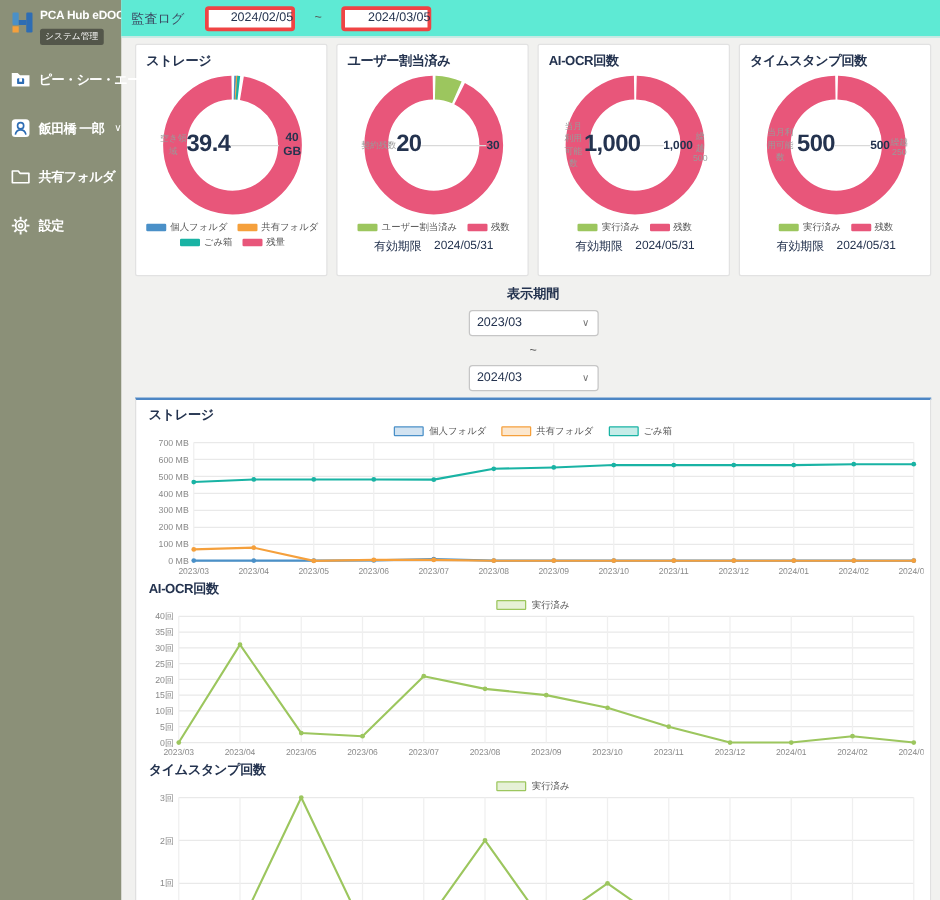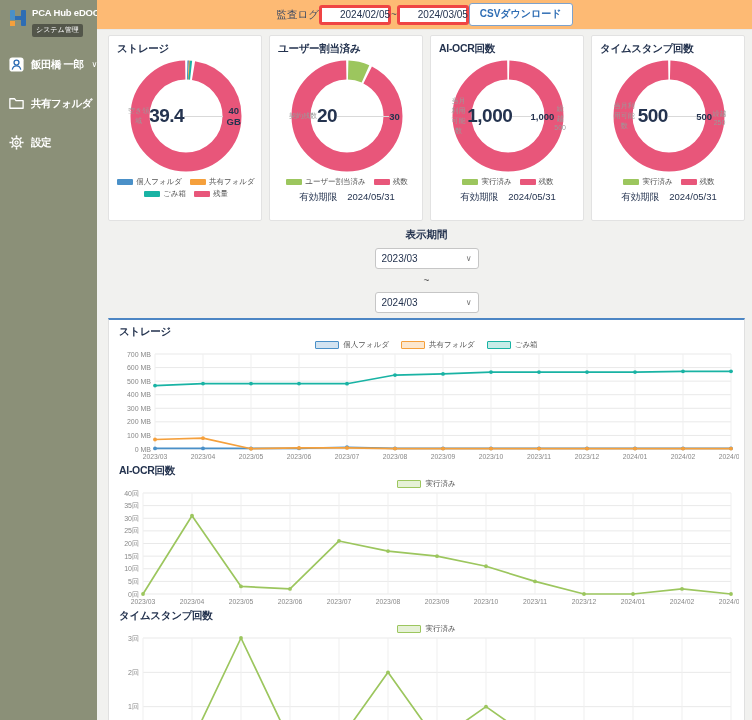--- a/index.html
+++ b/index.html
@@ -18,22 +18,22 @@
   .logo-title { font-size:9.5px; font-weight:bold; color:#fff; white-space:nowrap; letter-spacing:-0.2px; }
   .logo-badge { display:inline-block; font-size:7px; background:#53564a; color:#fff; padding:1px 4px 2px; border-radius:2px; margin-top:2px; }
   .nav-item { display:flex; align-items:center; gap:6px; padding:11px 6px 11px 8px; font-size:10.5px; font-weight:bold; color:#fff; cursor:pointer; position:relative; }
   .nav-item .icn { width:17px; height:17px; flex:0 0 17px; display:flex; align-items:center; justify-content:center; }
   .nav-item.active { background:#a9ac9b; border-top:1px solid rgba(0,0,0,0.10); border-bottom:1px solid rgba(0,0,0,0.10); }
   .nav-item .chev { font-size:8px; margin-left:2px; font-weight:normal; }
   .nav-label { white-space:nowrap; letter-spacing:-0.5px; }
 
   
   .main { flex:1; display:flex; flex-direction:column; min-width:0; }
-  .topbar { height:30px; flex:0 0 30px; background:#fdba74; border-bottom:1px solid #e9e9e9;
-            display:flex; align-items:center; justify-content:center; gap:0; padding:0 8px; }
+  .topbar { height:30px; flex:0 0 30px; background:#5eead4; border-bottom:1px solid #e9e9e9;
+            display:flex; align-items:center; justify-content:flex-start; gap:16px; padding:0 8px; }
   .audit-label { font-size:10.5px; color:#3c4a63; }
   .date-box { display:flex; align-items:center; justify-content:space-between; width:72px; height:20px;
               border:3px solid #ef4444; border-radius:3px; background:#fff; padding:0 18px; font-size:10px; color:#24334f; cursor:pointer; }
   .tilde { font-size:10px; color:#555; }
   .csv-btn { font-family:inherit; font-size:10px; font-weight:bold; color:#2e6db4; background:#fff;
              border:1px solid #7da2cc; border-radius:3px; padding:3px 10px 4px; cursor:pointer; }
   .content { flex:1; padding:5px 7px 6px 11px; overflow:hidden; }
 
   
   .cards-row { display:flex; gap:7px; }
@@ -86,20 +86,30 @@
           <rect x="2" y="13" width="5" height="5" fill="#f5a03c"></rect>
         </svg>
       </span>
       <span class="logo-text">
         <div class="logo-title">PCA Hub eDOC</div>
         <div class="logo-badge">システム管理</div>
       </span>
     </div>
 
     <nav>
+      <div class="nav-item">
+        <span class="icn">
+          <svg viewBox="0 0 18 18" width="17" height="17">
+            <path d="M1.5 3.5h5l2 2h8v9.5h-15z" fill="#fff"></path>
+            <rect x="6" y="8" width="6" height="5" rx="1" fill="#2e6db4"></rect>
+            <rect x="7.8" y="8" width="2.4" height="3" fill="#fff"></rect>
+          </svg>
+        </span>
+        <span class="nav-label">ピー・シー・エー</span>
+      </div>
 
       <div class="nav-item">
         <span class="icn">
           <svg viewBox="0 0 18 18" width="17" height="17">
             <rect x="1.5" y="1.5" width="15" height="15" rx="3" fill="#fff"></rect>
             <circle cx="9" cy="7" r="2.6" fill="none" stroke="#2e6db4" stroke-width="1.4"></circle>
             <path d="M4.5 14.5c0.6-2.8 2.4-4 4.5-4s3.9 1.2 4.5 4" fill="none" stroke="#2e6db4" stroke-width="1.4"></path>
           </svg>
         </span>
         <span class="nav-label">飯田橋 一郎</span>
@@ -154,21 +164,20 @@
       <span class="tilde">~</span>
       <span class="date-box">
         <span>2024/03/05</span>
         <svg viewBox="0 0 12 12" width="11" height="11">
             <rect x="1" y="2" width="10" height="9" rx="1" fill="none" stroke="#444" stroke-width="1.2"></rect>
             <line x1="1" y1="4.5" x2="11" y2="4.5" stroke="#444" stroke-width="1.2"></line>
             <line x1="3.5" y1="1" x2="3.5" y2="3" stroke="#444" stroke-width="1.2"></line>
             <line x1="8.5" y1="1" x2="8.5" y2="3" stroke="#444" stroke-width="1.2"></line>
           </svg>
       </span>
-      <button class="csv-btn">CSVダウンロード</button>
     </header>
 
     <div class="content">
 
       <div class="cards-row">
 
         <div class="card">
           <div class="card-title">ストレージ</div>
           <div class="donut-wrap">
             <svg class="donut" width="116" height="116" viewBox="0 0 116 116">

